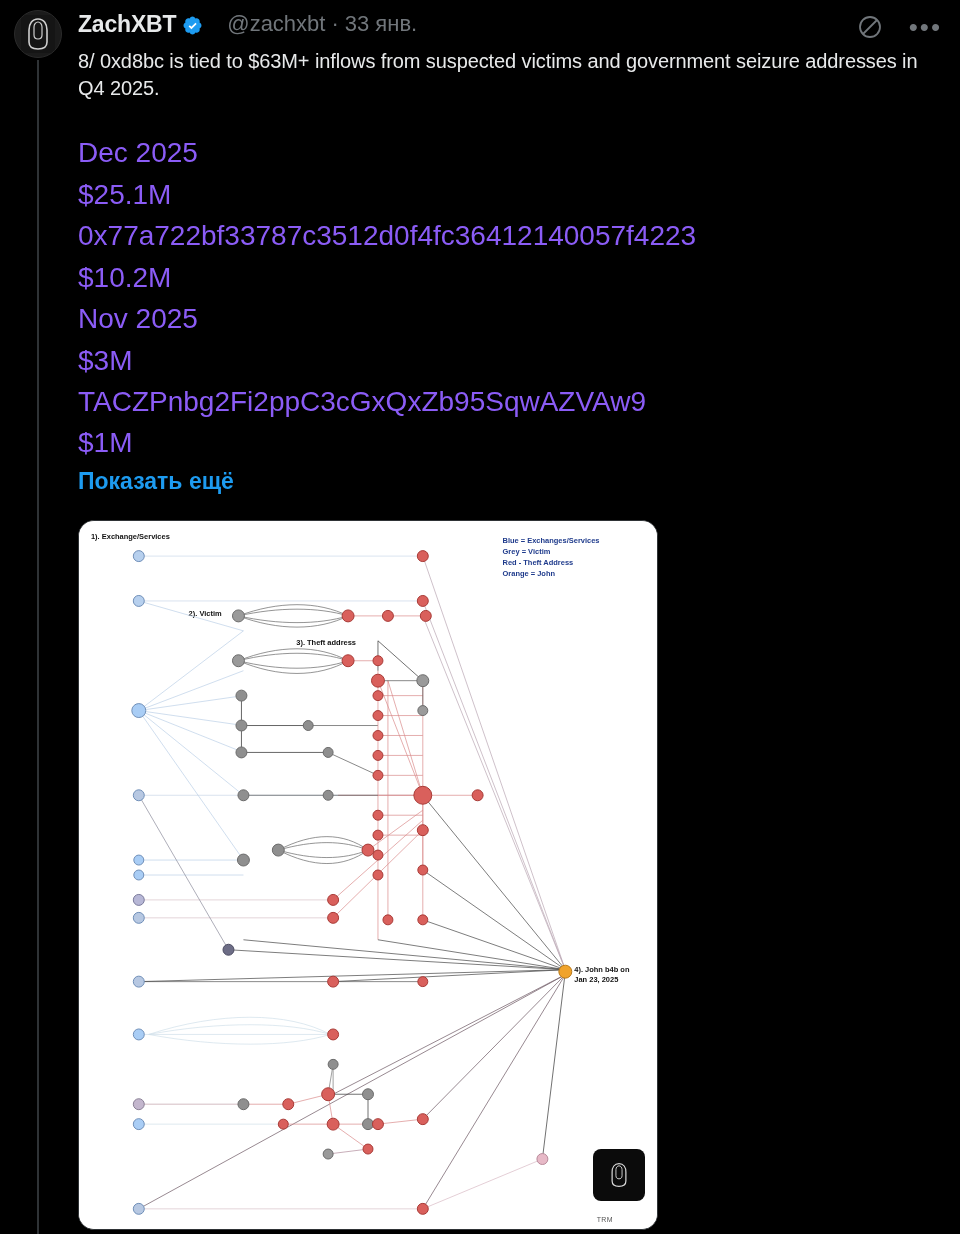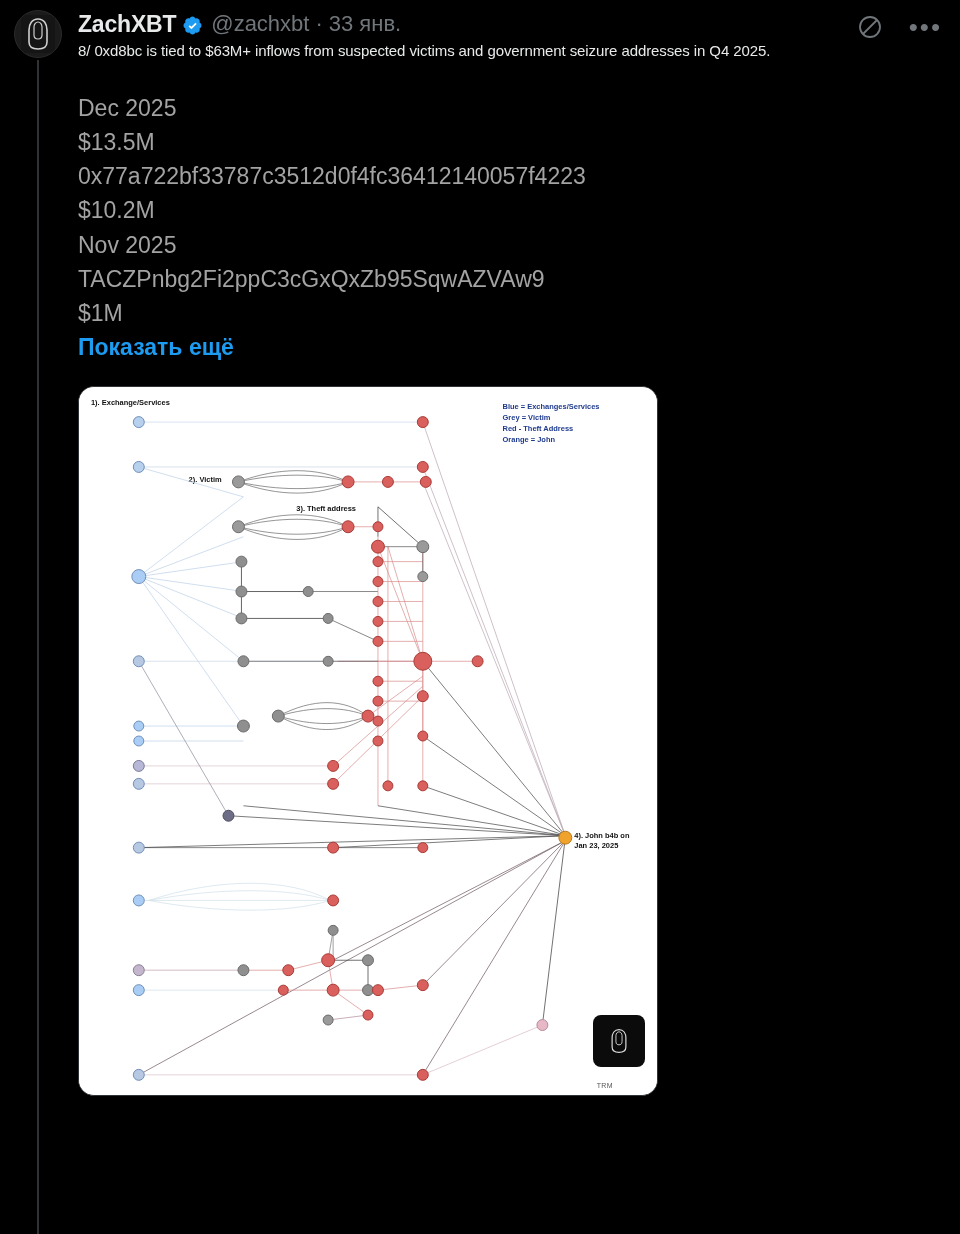--- a/index.html
+++ b/index.html
@@ -63,21 +63,21 @@
     width: 21px; height: 21px;
     display: inline-block;
     position: relative;
     top: 1px;
   }
   .handle, .dot, .date {
     color: #71767b;
     font-size: 22px;
     font-weight: 400;
   }
-  .handle { margin-left: 2px; }
+  .handle { margin-left: 18px; }
 
   .header-actions {
     position: absolute;
     right: 18px;
     top: 14px;
     display: flex;
     align-items: center;
     gap: 26px;
   }
   .icon-btn {
@@ -88,29 +88,29 @@
   }
   .dots {
     color: #71767b;
     font-size: 26px;
     line-height: 10px;
     letter-spacing: 2px;
   }
 
   .tweet-body {
     color: #e7e9ea;
-    font-size: 15px;
+    font-size: 20px;
     line-height: 1.36;
-    margin-top: 1px;
+    margin-top: 8px;
     letter-spacing: -0.1px;
     white-space: pre-wrap;
     word-break: break-word;
   }
   .blank-line { height: 30px; }
-  .tweet-line { color: #a3a3a3; font-size: 23px; line-height: 1.48; }
+  .tweet-line { color: #8b5cf6; font-size: 28px; line-height: 1.48; }
   .show-more {
     color: #1d9bf0;
     font-size: 23px;
     line-height: 1.48;
     cursor: pointer;
     font-weight: bold;
   }
 
   
   .media {
@@ -184,24 +184,25 @@
       <span class="handle">@zachxbt</span>
       <span class="dot">·</span>
       <span class="date">33 янв.</span>
     </div>
 
     <div class="tweet-body">8/ 0xd8bc is tied to $63M+ inflows from suspected victims and government seizure addresses in Q4 2025.</div>
 
     <div class="blank-line"></div>
 
     <div class="tweet-line">Dec 2025</div>
-    <div class="tweet-line">$13.5M</div>
+    <div class="tweet-line">$25.1M</div>
     <div class="tweet-line">0x77a722bf33787c3512d0f4fc36412140057f4223</div>
     <div class="tweet-line">$10.2M</div>
     <div class="tweet-line">Nov 2025</div>
+    <div class="tweet-line">$3M</div>
     <div class="tweet-line">TACZPnbg2Fi2ppC3cGxQxZb95SqwAZVAw9</div>
     <div class="tweet-line">$1M</div>
     <div class="show-more">Показать ещё</div>
   </div>
 
   <div class="media">
     <svg class="graph-svg" viewBox="0 0 580 710">
       <rect x="0" y="0" width="580" height="710" fill="#ffffff"></rect>
 
       <text class="legend-text" x="425" y="22">Blue = Exchanges/Services</text>

